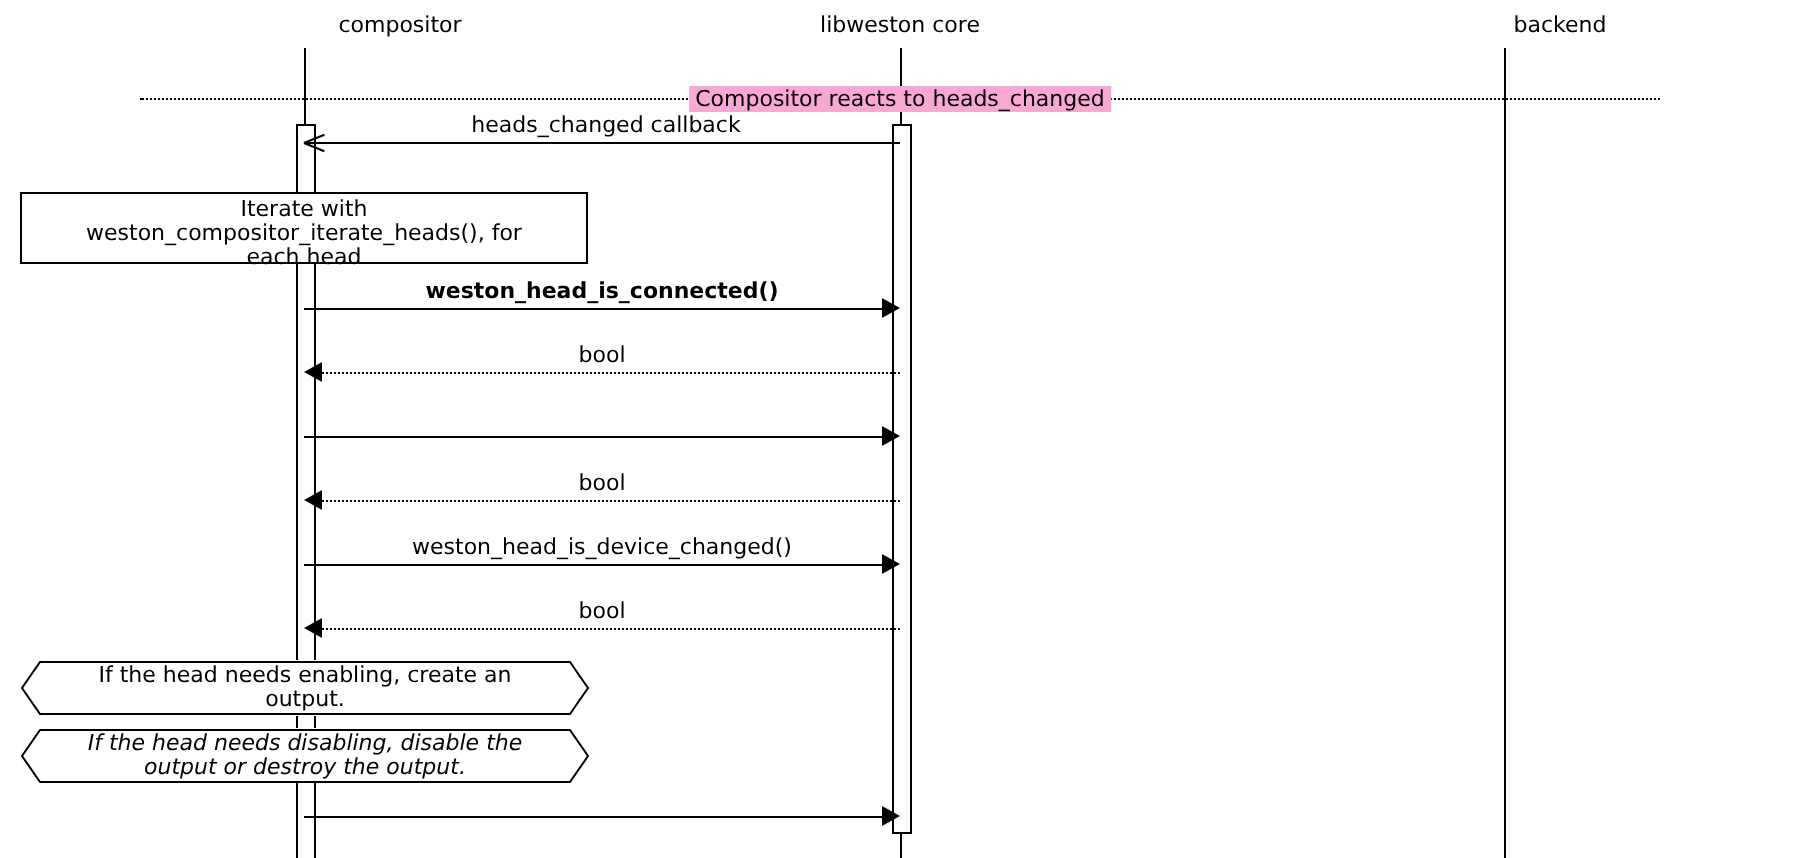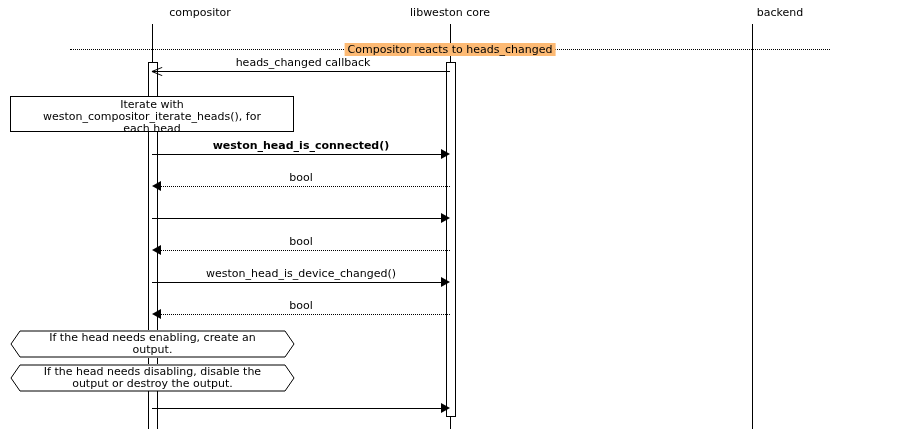--- a/index.html
+++ b/index.html
@@ -33,21 +33,21 @@
     background: #ffffff;
     border: 1px solid #000000;
   }
   .divider {
     position: absolute;
     height: 0;
     border-top: 1px dotted #000000;
   }
   .divider-label {
     position: absolute;
-    background: #fdba74;
+    background: #f9a8d4;
     font-size: 11px;
     padding: 0 3px;
     white-space: nowrap;
     transform: translateX(-50%);
   }
   .msg-line {
     position: absolute;
     height: 0;
   }
   .msg-solid {
@@ -180,21 +180,21 @@
   <div class="hex-box" style="left:10px; top:330px; width:285px; height:28px;">
     <svg class="hex-svg" width="285" height="28" viewBox="0 0 285 28">
       <polygon points="10,1 275,1 284,14 275,27 10,27 1,14" fill="#ffffff" stroke="#000000" stroke-width="1"></polygon>
     </svg>
     <div class="hex-text">
       <div>If the head needs enabling, create an</div>
       <div>output.</div>
     </div>
   </div>
 
-  <div class="hex-box" style="left:10px; top:364px; width:285px; height:16px;">
+  <div class="hex-box" style="left:10px; top:364px; width:285px; height:16px;font-style:italic;">
     <svg class="hex-svg" width="285" height="28" viewBox="0 0 285 28">
       <polygon points="10,1 275,1 284,14 275,27 10,27 1,14" fill="#ffffff" stroke="#000000" stroke-width="1"></polygon>
     </svg>
     <div class="hex-text">
       <div>If the head needs disabling, disable the</div>
       <div>output or destroy the output.</div>
     </div>
   </div>
 
   <div class="msg-line msg-solid" style="left:152px; top:408px; width:289px;"></div>

